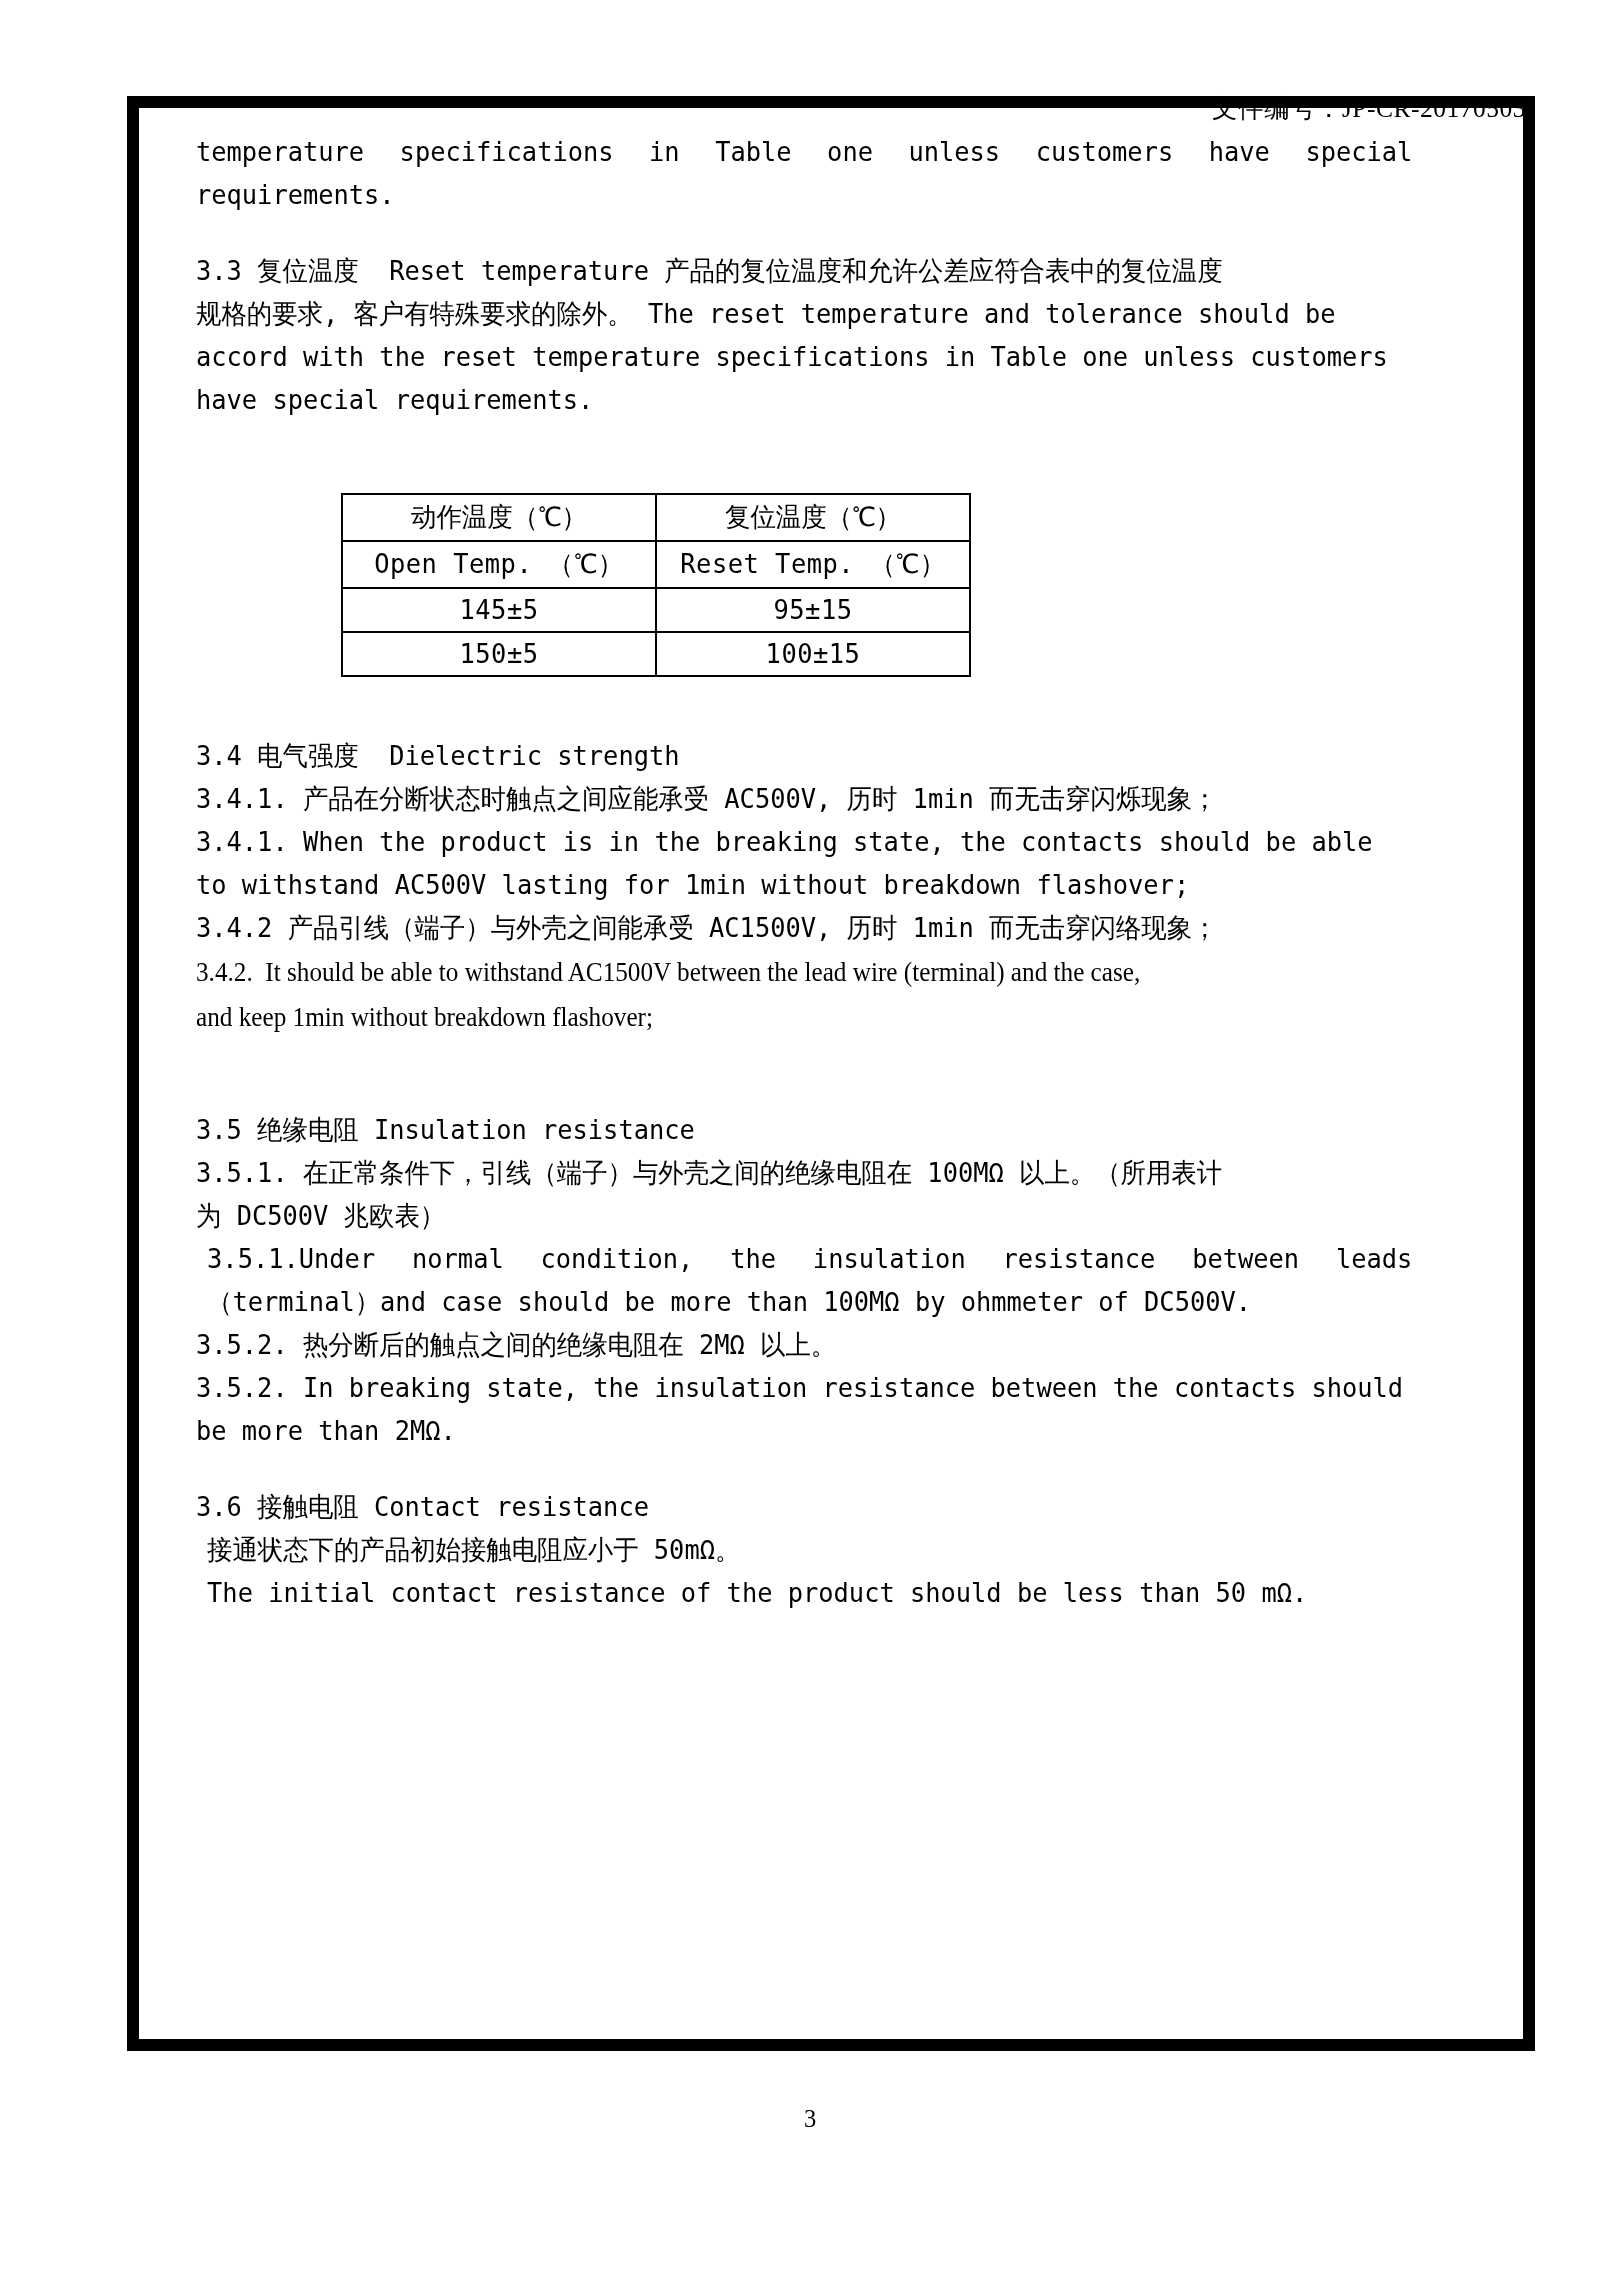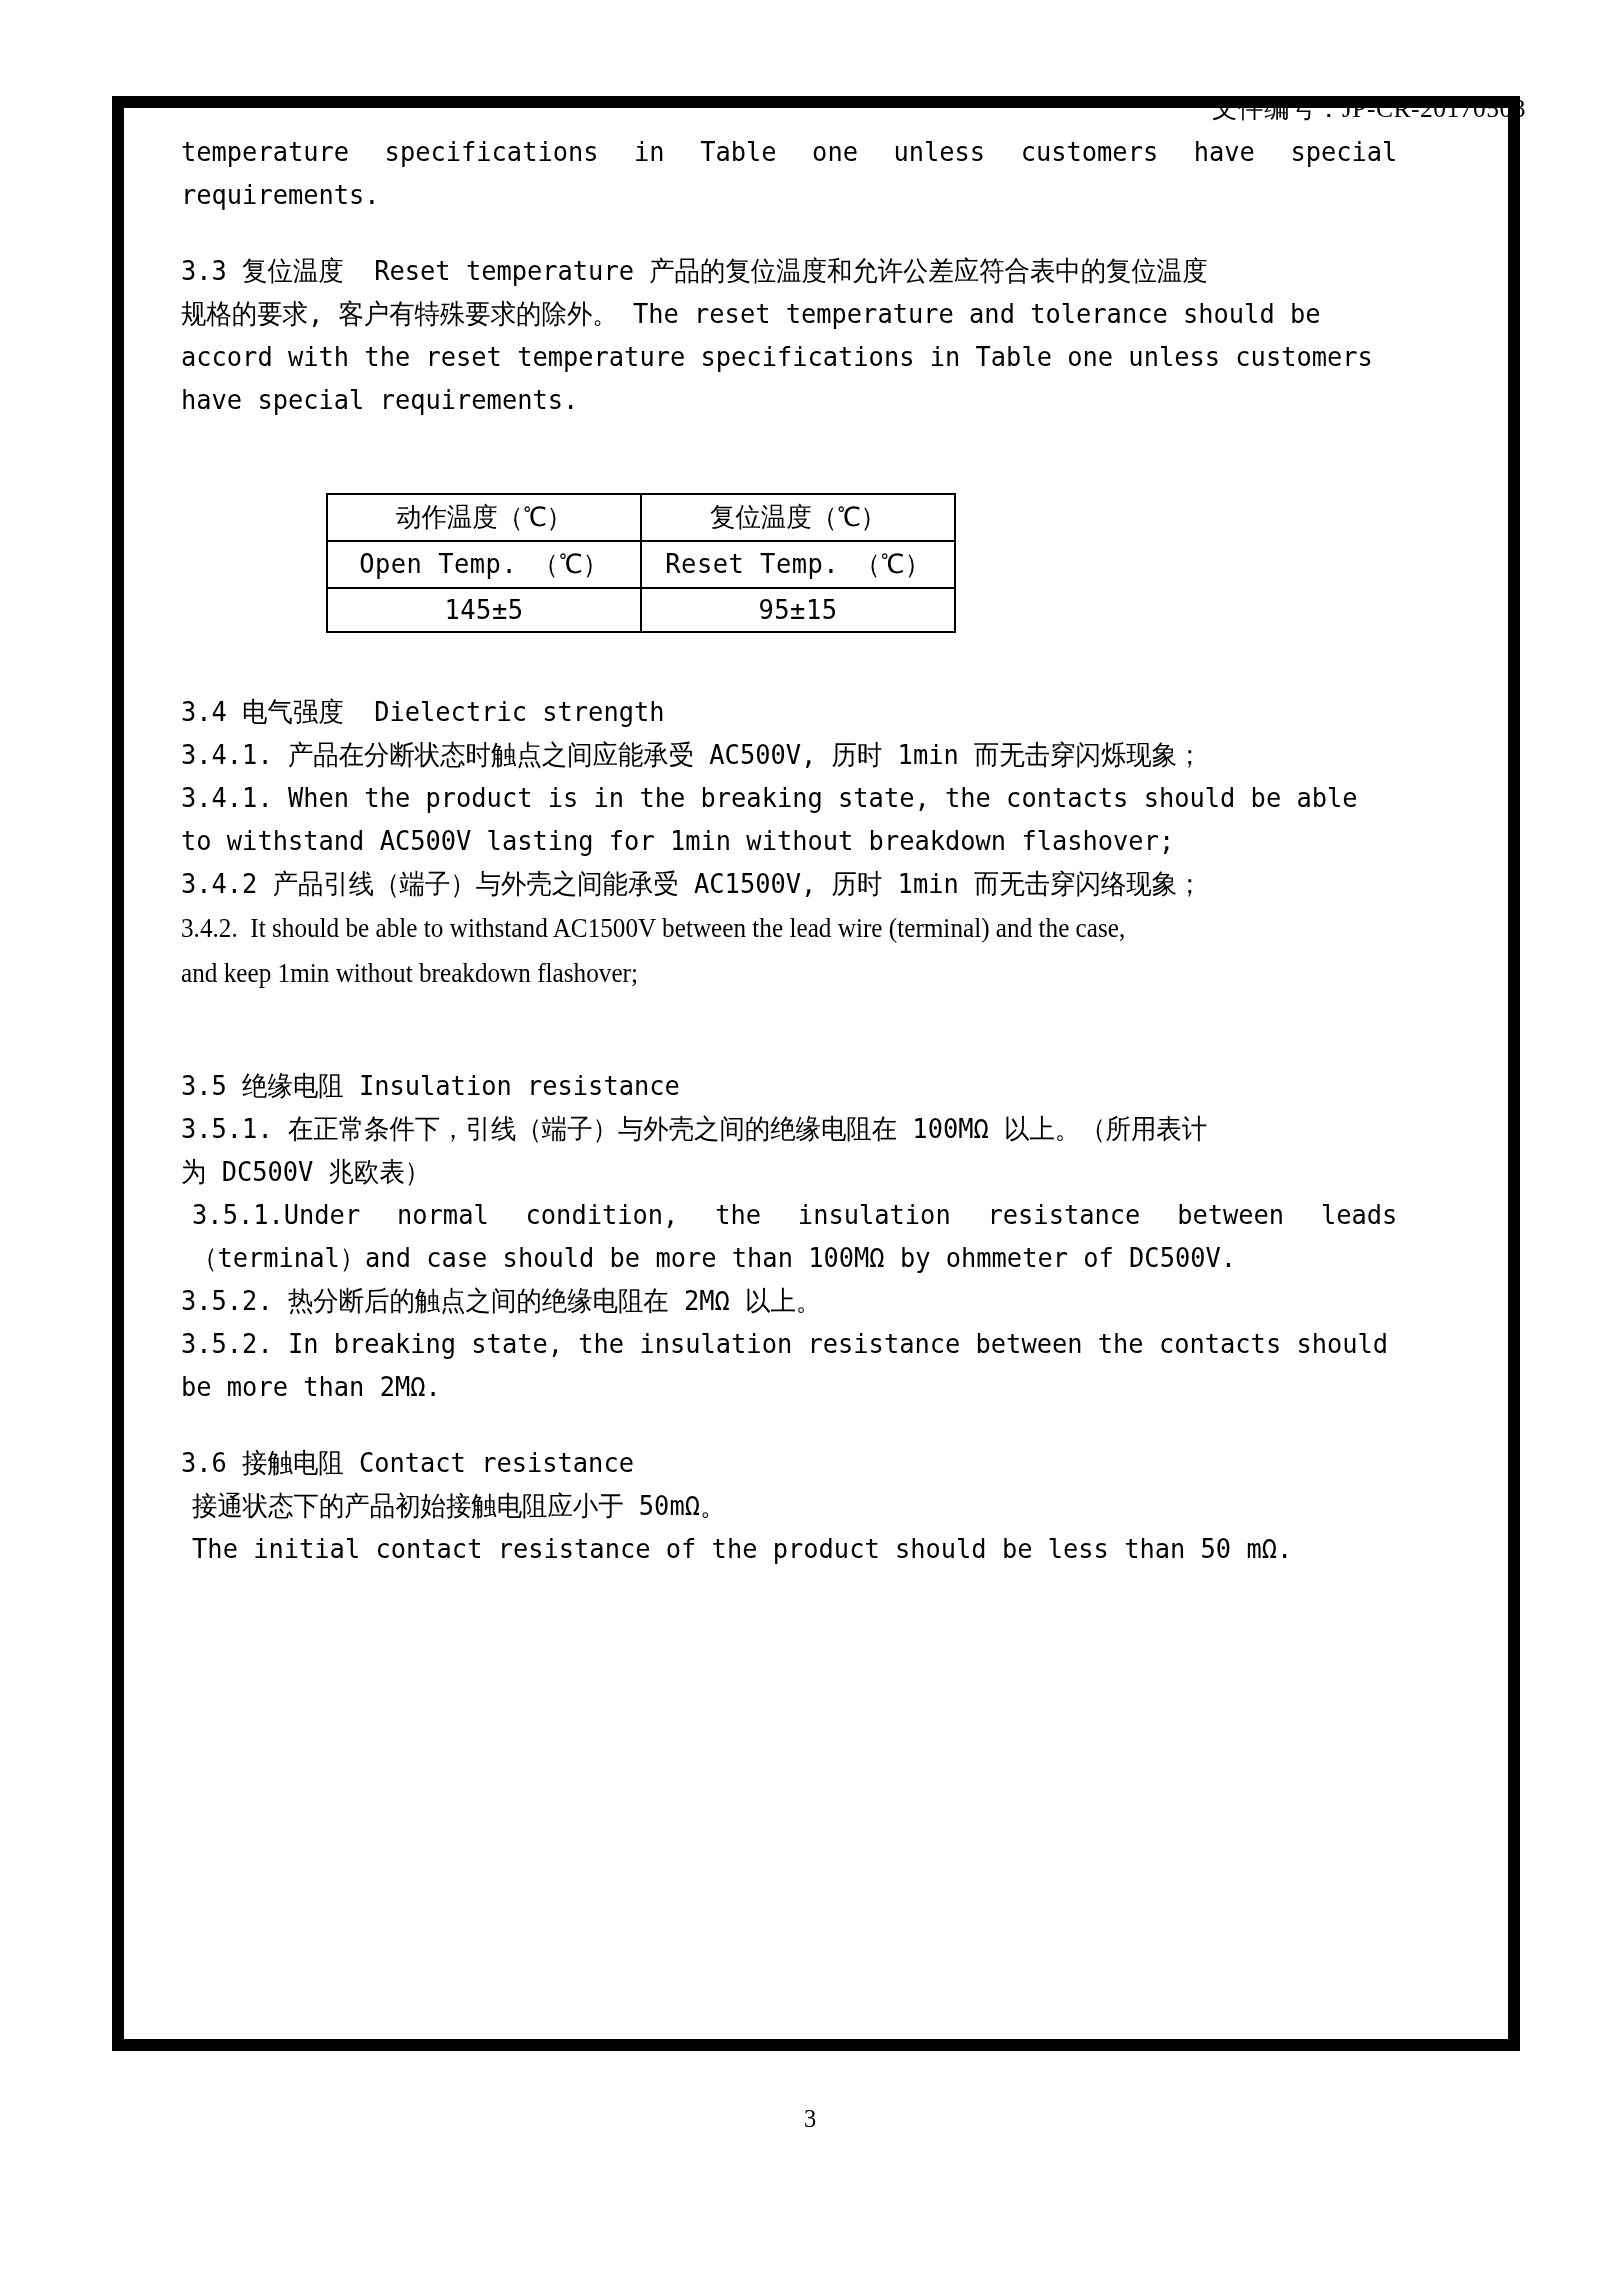--- a/index.html
+++ b/index.html
@@ -24,21 +24,21 @@
     font-family: "Liberation Serif", "DejaVu Serif", serif;
     font-size: 25.5px;
     letter-spacing: 0.5px;
     white-space: nowrap;
     margin-top: 24px;
   }
 
   
   .page-frame {
     position: absolute;
-    left: 112px;
+    left: 127px;
     top: 96px;
     width: 1408px;
     height: 1955px;
     border: 12.7px solid #000000;
     box-sizing: border-box;
   }
 
   .frame-inner {
     position: absolute;
     left: 0;
@@ -161,20 +161,24 @@
           <tr>
             <th class="th-en">Open Temp.  （℃）</th>
             <th class="th-en">Reset Temp.  （℃）</th>
           </tr>
         </thead>
         <tbody>
           <tr>
             <td class="cell-val">145±5</td>
             <td class="cell-val">95±15</td>
           </tr>
+          <tr>
+            <td class="cell-val">150±5</td>
+            <td class="cell-val">100±15</td>
+          </tr>
         </tbody>
       </table>
     </div>
 
     <div class="gap-lg"></div>
 
     <div class="block">
       <div class="line">3.4 电气强度  Dielectric strength</div>
       <div class="line">3.4.1. 产品在分断状态时触点之间应能承受 AC500V, 历时 1min 而无击穿闪烁现象；</div>
       <div class="line">3.4.1. When the product is in the breaking state, the contacts should be able</div>

